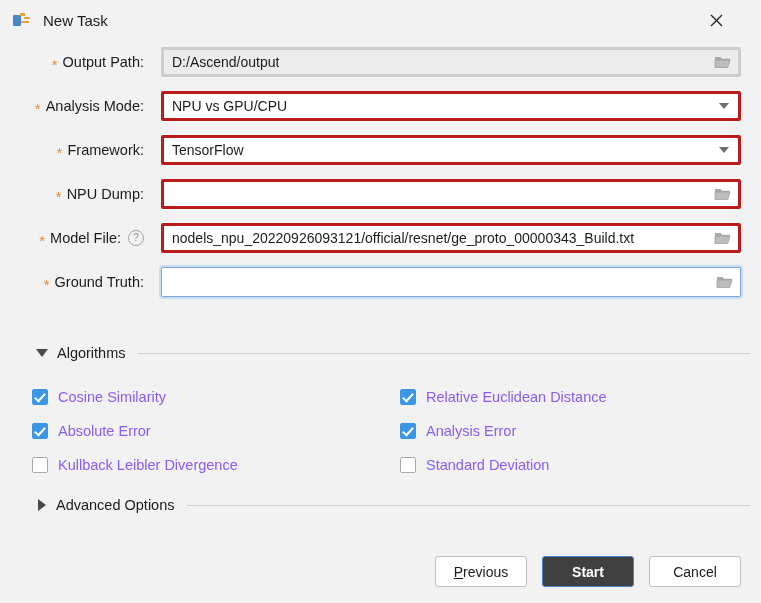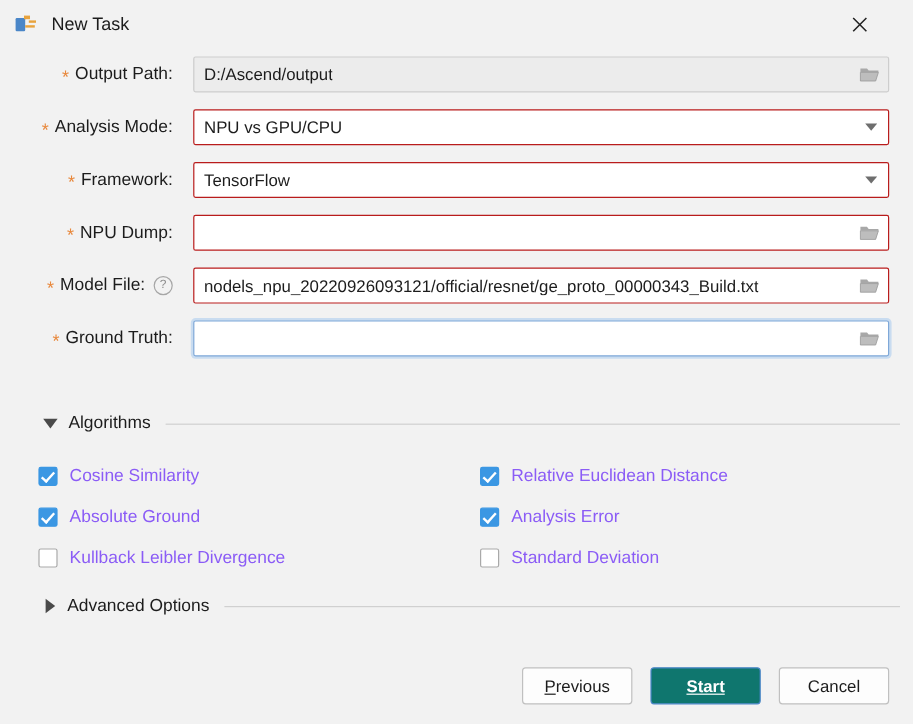--- a/index.html
+++ b/index.html
@@ -101,21 +101,21 @@
     left: 161px;
     top: 7px;
     width: 580px;
     height: 30px;
     box-sizing: border-box;
   }
   .field {
     width: 100%;
     height: 100%;
     box-sizing: border-box;
-    border: 1px solid #b91c1c;
+    border: 3px solid #b91c1c;
     background: #ffffff;
     border-radius: 2px;
     display: flex;
     align-items: center;
     padding: 0 30px 0 8px;
     font-size: 14px;
     color: #1c1c1c;
     white-space: nowrap;
     overflow: hidden;
     position: relative;
@@ -255,25 +255,24 @@
     border-radius: 3px;
     font-size: 14px;
     color: #1c1c1c;
     display: flex;
     align-items: center;
     justify-content: center;
     box-sizing: border-box;
     cursor: default;
   }
   .btn.primary {
-    background: #0f766e;
+    background: #404040;
     border-color: #4a86c8;
     color: #ffffff;
     font-weight: bold;
-    text-decoration: underline;
   }
   .mnemonic { text-decoration: underline; }
 </style>
 </head>
 <body>
 
 <div class="titlebar">
   <div class="title-icon">
     <span class="blk b1"></span>
       <span class="blk b2"></span>
@@ -409,21 +408,21 @@
       </div>
       <div class="chk col2">
         <span class="box on"></span>
         <span class="chk-label">Relative Euclidean Distance</span>
       </div>
     </div>
 
     <div class="chk-row">
       <div class="chk col1">
         <span class="box on"></span>
-        <span class="chk-label">Absolute Ground</span>
+        <span class="chk-label">Absolute Error</span>
       </div>
       <div class="chk col2">
         <span class="box on"></span>
         <span class="chk-label">Analysis Error</span>
       </div>
     </div>
 
     <div class="chk-row">
       <div class="chk col1">
         <span class="box"></span>

